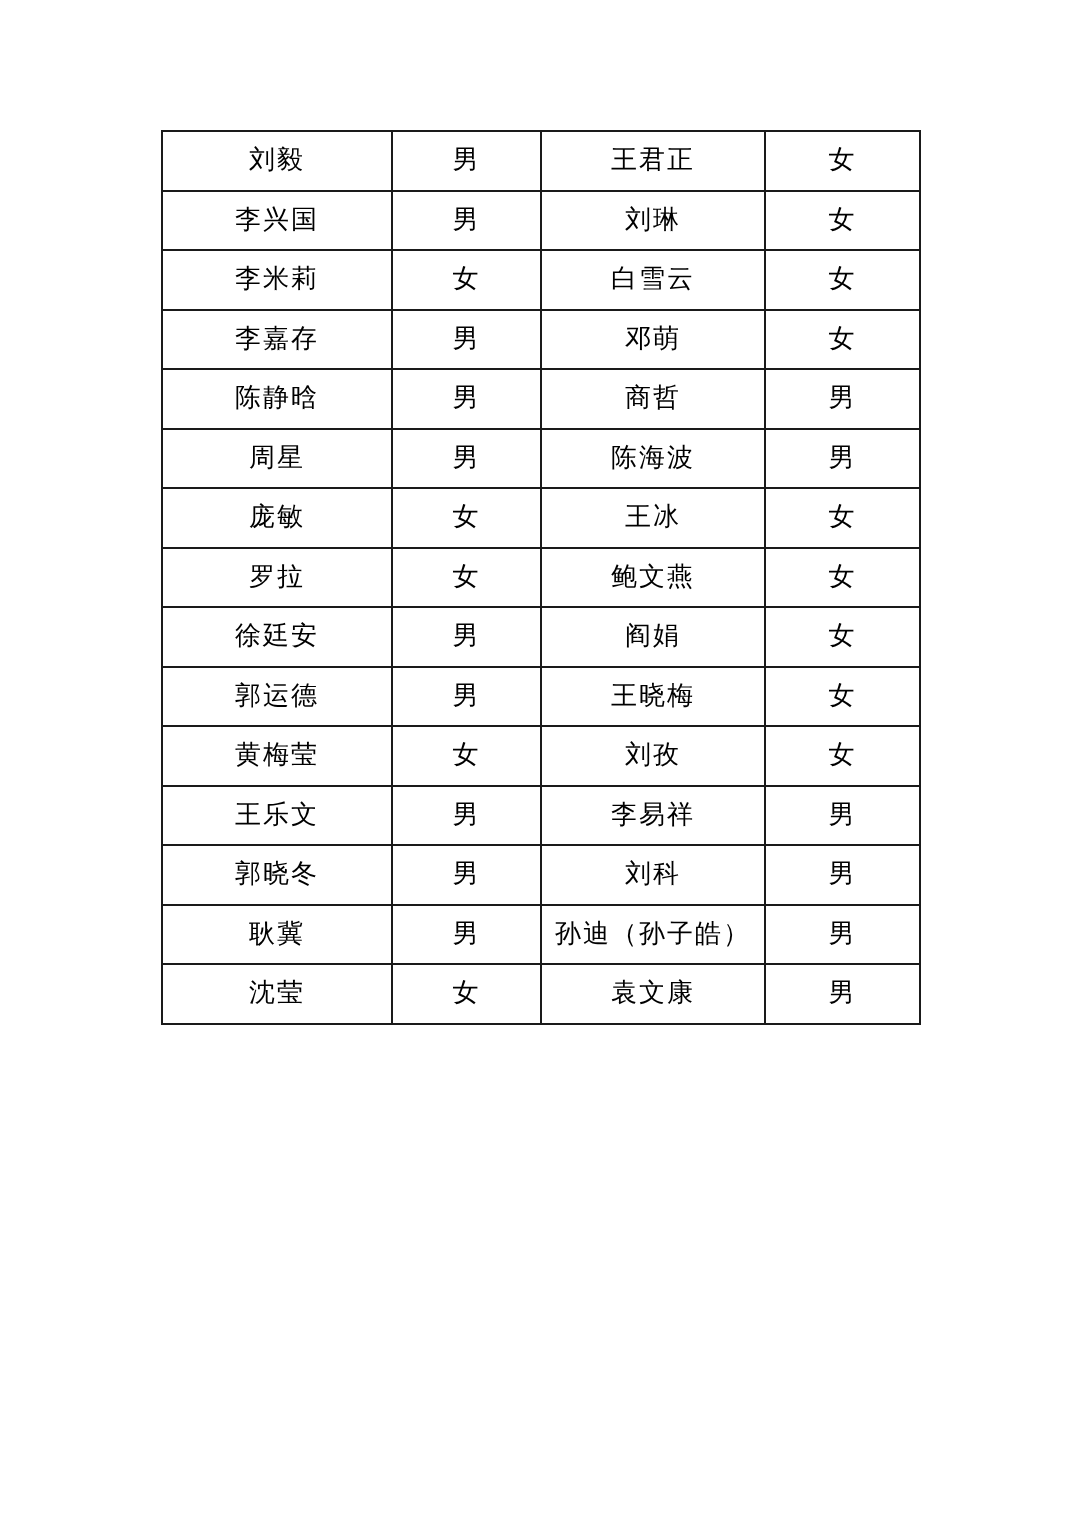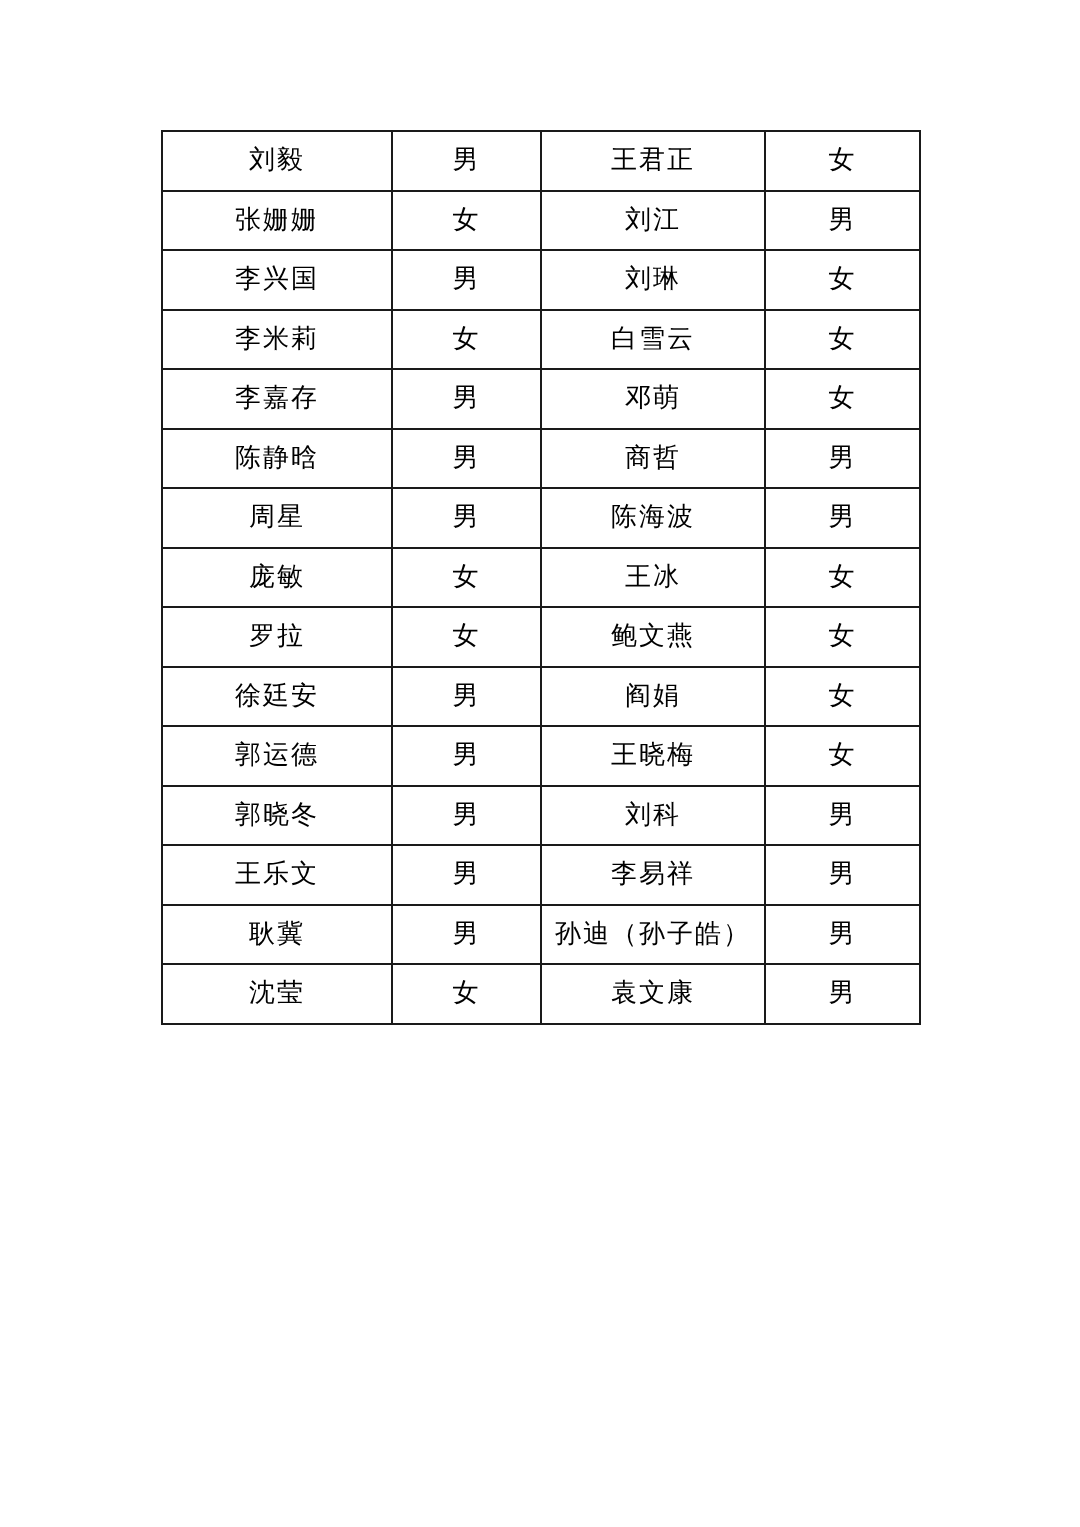--- a/index.html
+++ b/index.html
@@ -62,26 +62,20 @@
         <col class="c-sex2">
       </colgroup>
       <tbody>
         <tr>
           <td>刘毅</td>
           <td>男</td>
           <td>王君正</td>
           <td>女</td>
         </tr>
         <tr>
-          <td>张姗姗</td>
-          <td>女</td>
-          <td>刘江</td>
-          <td>男</td>
-        </tr>
-        <tr>
           <td>李兴国</td>
           <td>男</td>
           <td>刘琳</td>
           <td>女</td>
         </tr>
         <tr>
           <td>李米莉</td>
           <td>女</td>
           <td>白雪云</td>
           <td>女</td>
@@ -122,29 +116,35 @@
           <td>阎娟</td>
           <td>女</td>
         </tr>
         <tr>
           <td>郭运德</td>
           <td>男</td>
           <td>王晓梅</td>
           <td>女</td>
         </tr>
         <tr>
-          <td>郭晓冬</td>
-          <td>男</td>
-          <td>刘科</td>
-          <td>男</td>
+          <td>黄梅莹</td>
+          <td>女</td>
+          <td>刘孜</td>
+          <td>女</td>
         </tr>
         <tr>
           <td>王乐文</td>
           <td>男</td>
           <td>李易祥</td>
+          <td>男</td>
+        </tr>
+        <tr>
+          <td>郭晓冬</td>
+          <td>男</td>
+          <td>刘科</td>
           <td>男</td>
         </tr>
         <tr>
           <td>耿冀</td>
           <td>男</td>
           <td>孙迪（孙子皓）</td>
           <td>男</td>
         </tr>
         <tr>
           <td>沈莹</td>

